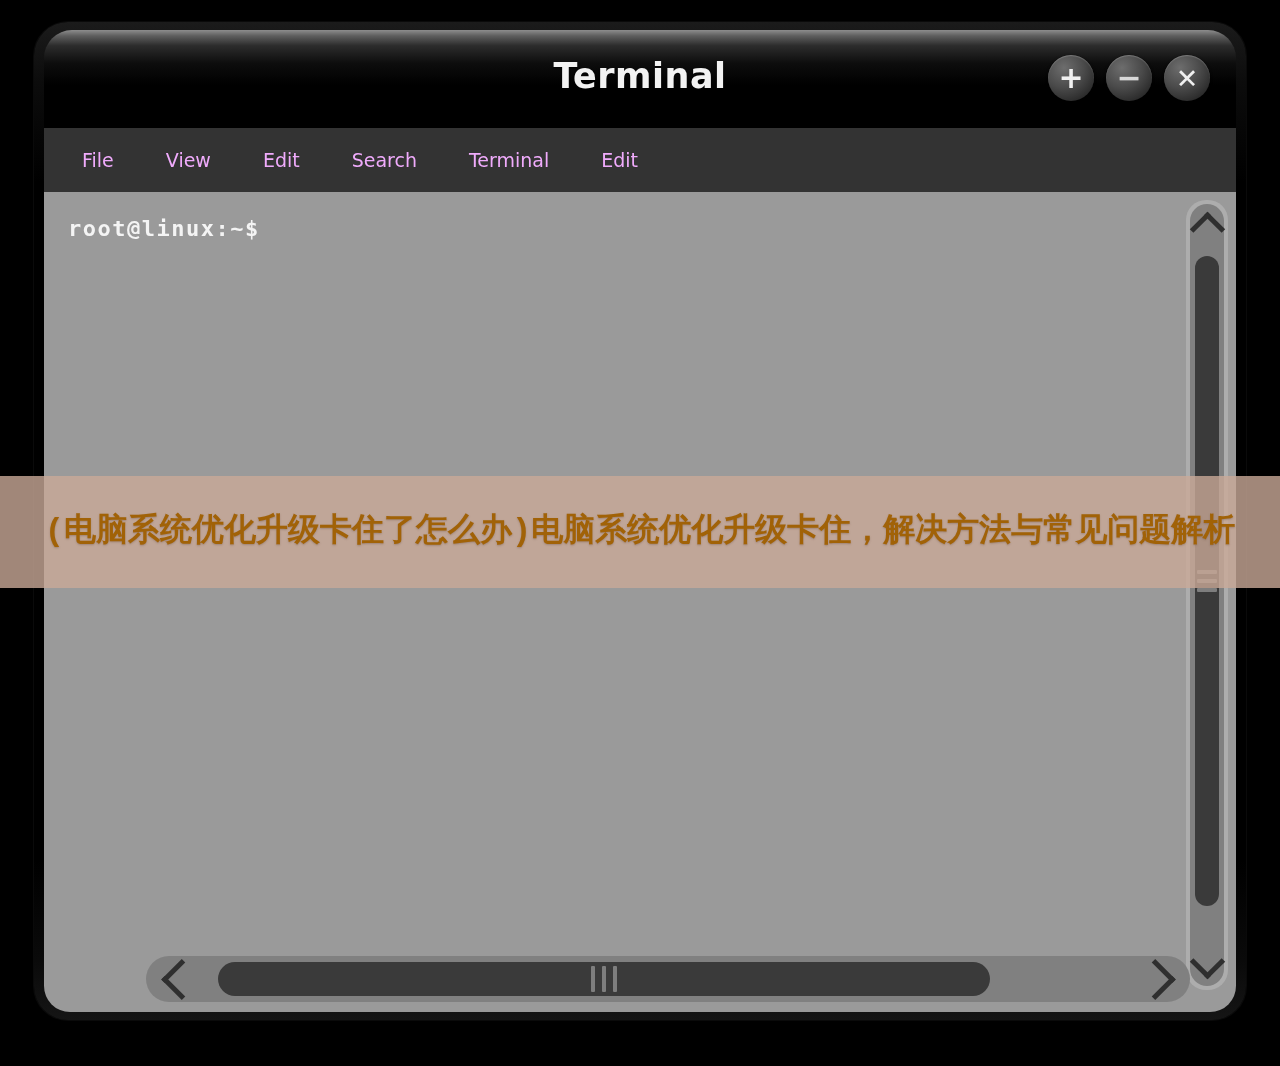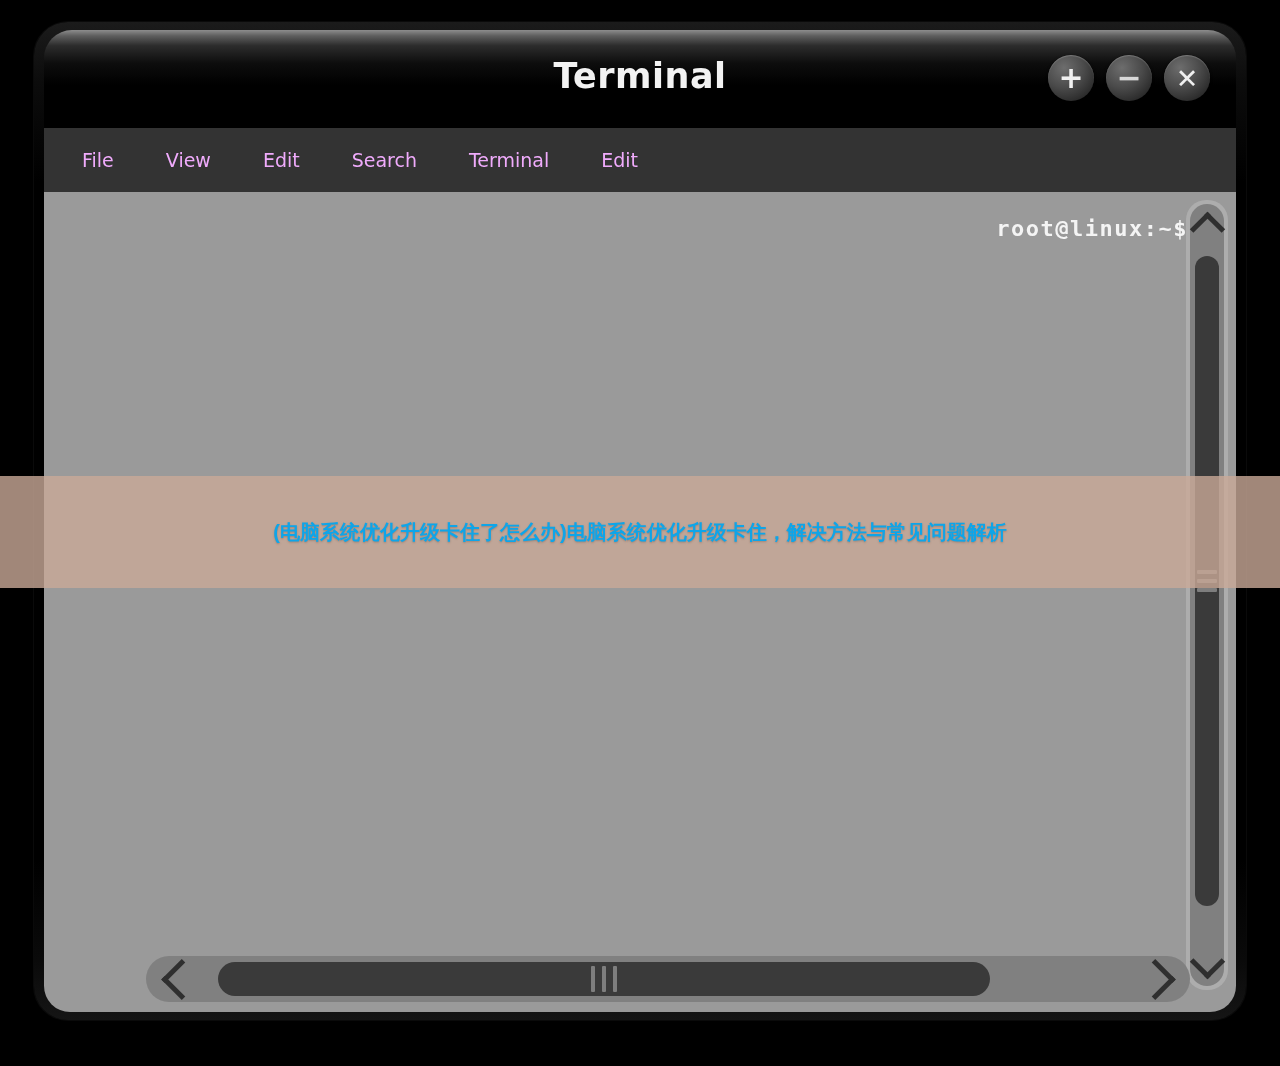--- a/index.html
+++ b/index.html
@@ -138,21 +138,20 @@
     overflow: hidden;
   }
   #terminal-text-area {
     position: absolute;
     left: 0;
     top: 0;
     right: 48px;
     bottom: 56px;
     padding: 24px 0 1px 24px;
     box-sizing: border-box;
-    text-align: right;
   }
   #prompt-line {
     color: #f4f4f4;
     font-family: "DejaVu Sans Mono", monospace;
     font-size: 22px;
     font-weight: bold;
     letter-spacing: 1.5px;
     white-space: pre;
     user-select: text;
   }
@@ -289,27 +288,27 @@
     width: 1280px;
     height: 112px;
     background: rgba(201, 169, 151, 0.80);
     display: flex;
     align-items: center;
     justify-content: center;
     z-index: 50;
     pointer-events: none;
   }
   #overlay-banner-text {
-    color: #0ea5e9;
-    font-size: 20px;
+    color: #a16207;
+    font-size: 32px;
     font-weight: bold;
     line-height: 1.45;
     text-align: center;
     width: 1200px;
-    font-family: Liberation Sans, sans-serif;
+    font-family: Liberation Mono, monospace;
     text-shadow: 0 1px 2px rgba(120, 90, 75, 0.45);
     user-select: none;
   }
 </style>
 </head>
 <body>
 
 <div id="desktop">
 
   <div id="window-frame">

